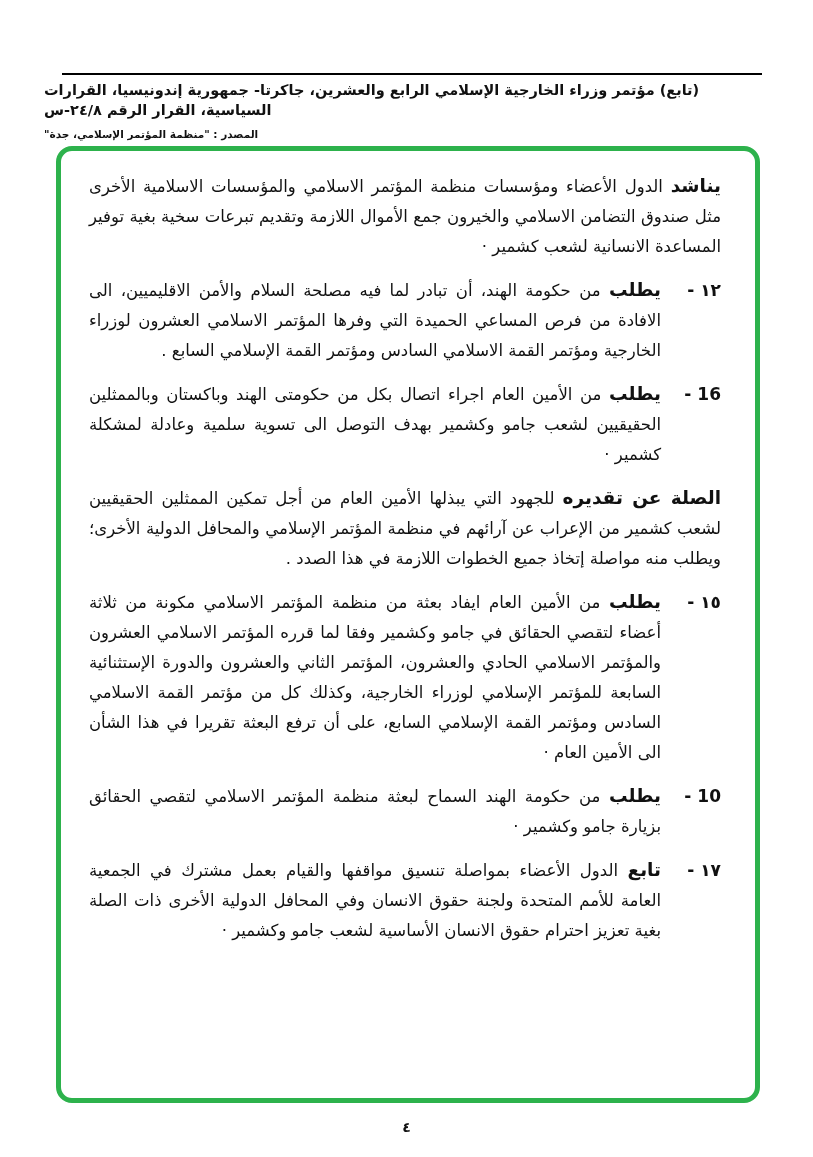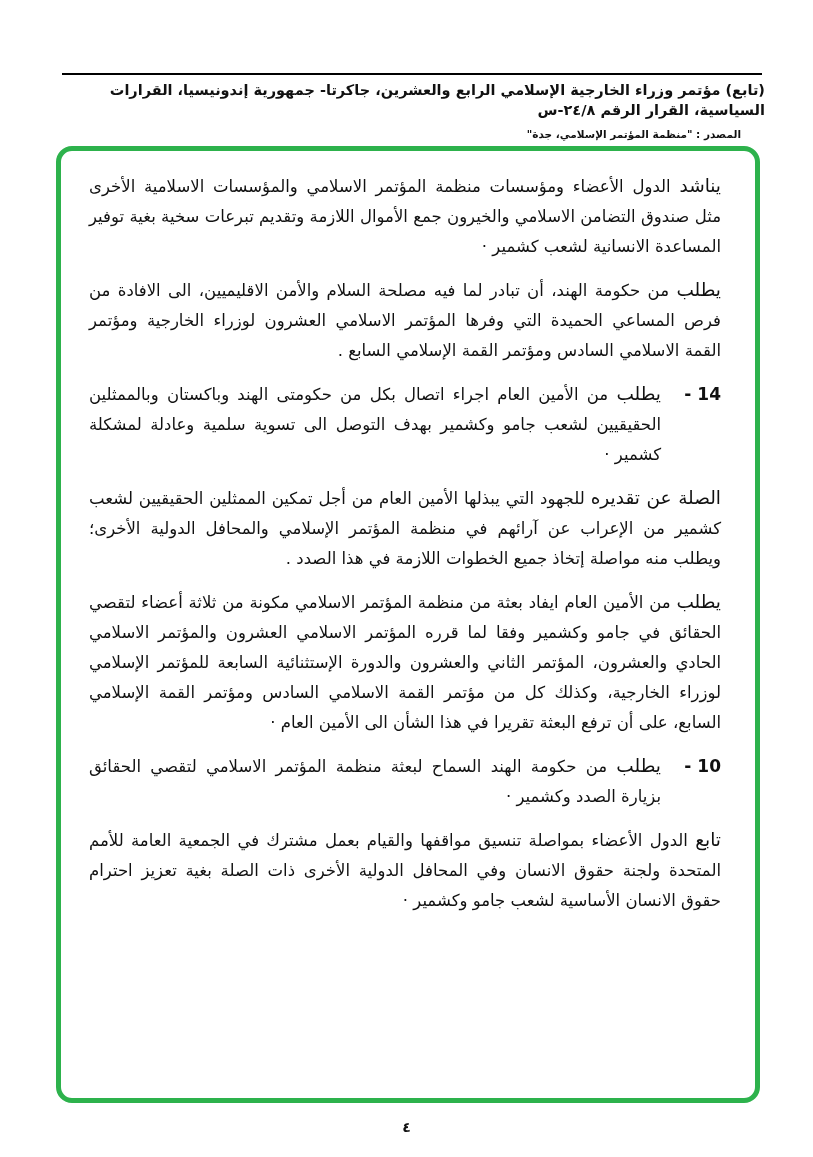--- a/index.html
+++ b/index.html
@@ -26,21 +26,21 @@
     width: 700px;
     height: 2px;
     background: #000000;
   }
   .header {
     position: absolute;
     right: 48px;
     left: 44px;
     top: 80px;
     direction: rtl;
-    text-align: right;
+    text-align: left;
   }
   .header-line1 {
     font-weight: bold;
     font-size: 14.5px;
     line-height: 20px;
     letter-spacing: 0;
   }
   .header-line2 {
     font-weight: bold;
     font-size: 10.5px;
@@ -73,21 +73,21 @@
     font-weight: bold;
     white-space: nowrap;
     font-size: 17px;
   }
   .para-body {
     flex: 1;
     text-align: justify;
     text-justify: inter-word;
   }
   .lead {
-    font-weight: normal;
+    font-weight: bold;
     font-size: 18.5px;
   }
   .page-num {
     position: absolute;
     left: 0;
     right: 0;
     bottom: 22px;
     text-align: center;
     font-size: 14px;
     font-weight: bold;
@@ -109,57 +109,60 @@
   <div class="green-box">
 
     <div class="para">
       <div class="para-body">
         <span class="lead">يناشد</span>
         <span>الدول الأعضاء ومؤسسات منظمة المؤتمر الاسلامي والمؤسسات الاسلامية الأخرى مثل صندوق التضامن الاسلامي والخيرون جمع الأموال اللازمة وتقديم تبرعات سخية بغية توفير المساعدة الانسانية لشعب كشمير ·</span>
       </div>
     </div>
 
     <div class="para">
+      <div class="para-num">١٢ -</div>
       <div class="para-body">
         <span class="lead">يطلب</span>
         <span>من حكومة الهند، أن تبادر لما فيه مصلحة السلام والأمن الاقليميين، الى الافادة من فرص المساعي الحميدة التي وفرها المؤتمر الاسلامي العشرون لوزراء الخارجية ومؤتمر القمة الاسلامي السادس ومؤتمر القمة الإسلامي السابع .</span>
       </div>
     </div>
 
     <div class="para">
-      <div class="para-num">14 -</div>
+      <div class="para-num">16 -</div>
       <div class="para-body">
         <span class="lead">يطلب</span>
         <span>من الأمين العام اجراء اتصال بكل من حكومتى الهند وباكستان وبالممثلين الحقيقيين لشعب جامو وكشمير بهدف التوصل الى تسوية سلمية وعادلة لمشكلة كشمير ·</span>
       </div>
     </div>
 
     <div class="para">
       <div class="para-body">
         <span class="lead">الصلة عن تقديره</span>
         <span>للجهود التي يبذلها الأمين العام من أجل تمكين الممثلين الحقيقيين لشعب كشمير من الإعراب عن آرائهم في منظمة المؤتمر الإسلامي والمحافل الدولية الأخرى؛ ويطلب منه مواصلة إتخاذ جميع الخطوات اللازمة في هذا الصدد .</span>
       </div>
     </div>
 
     <div class="para">
+      <div class="para-num">١٥ -</div>
       <div class="para-body">
         <span class="lead">يطلب</span>
         <span>من الأمين العام ايفاد بعثة من منظمة المؤتمر الاسلامي مكونة من ثلاثة أعضاء لتقصي الحقائق في جامو وكشمير وفقا لما قرره المؤتمر الاسلامي العشرون والمؤتمر الاسلامي الحادي والعشرون، المؤتمر الثاني والعشرون والدورة الإستثنائية السابعة للمؤتمر الإسلامي لوزراء الخارجية، وكذلك كل من مؤتمر القمة الاسلامي السادس ومؤتمر القمة الإسلامي السابع، على أن ترفع البعثة تقريرا في هذا الشأن الى الأمين العام ·</span>
       </div>
     </div>
 
     <div class="para">
       <div class="para-num">10 -</div>
       <div class="para-body">
         <span class="lead">يطلب</span>
-        <span>من حكومة الهند السماح لبعثة منظمة المؤتمر الاسلامي لتقصي الحقائق بزيارة الصدد وكشمير ·</span>
+        <span>من حكومة الهند السماح لبعثة منظمة المؤتمر الاسلامي لتقصي الحقائق بزيارة جامو وكشمير ·</span>
       </div>
     </div>
 
     <div class="para">
+      <div class="para-num">١٧ -</div>
       <div class="para-body">
         <span class="lead">تابع</span>
         <span>الدول الأعضاء بمواصلة تنسيق مواقفها والقيام بعمل مشترك في الجمعية العامة للأمم المتحدة ولجنة حقوق الانسان وفي المحافل الدولية الأخرى ذات الصلة بغية تعزيز احترام حقوق الانسان الأساسية لشعب جامو وكشمير ·</span>
       </div>
     </div>
 
   </div>
 
   <div class="page-num">٤</div>
 

